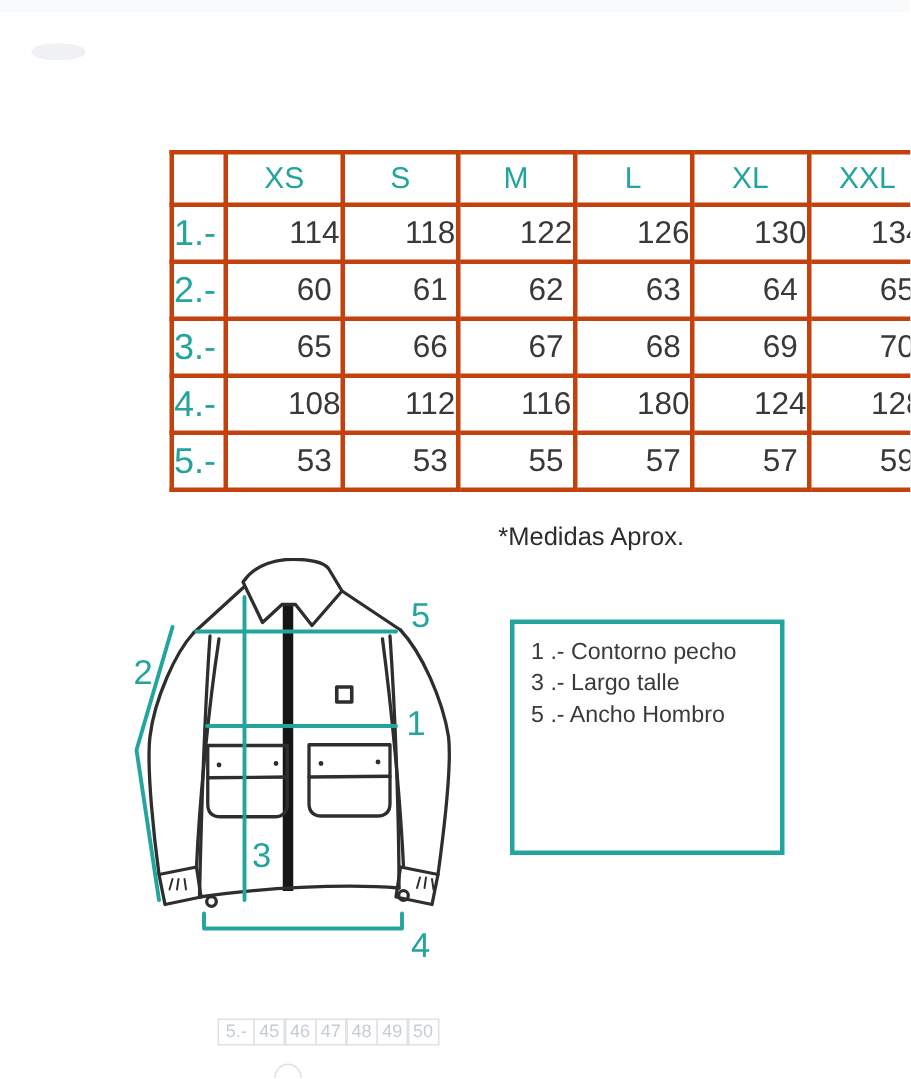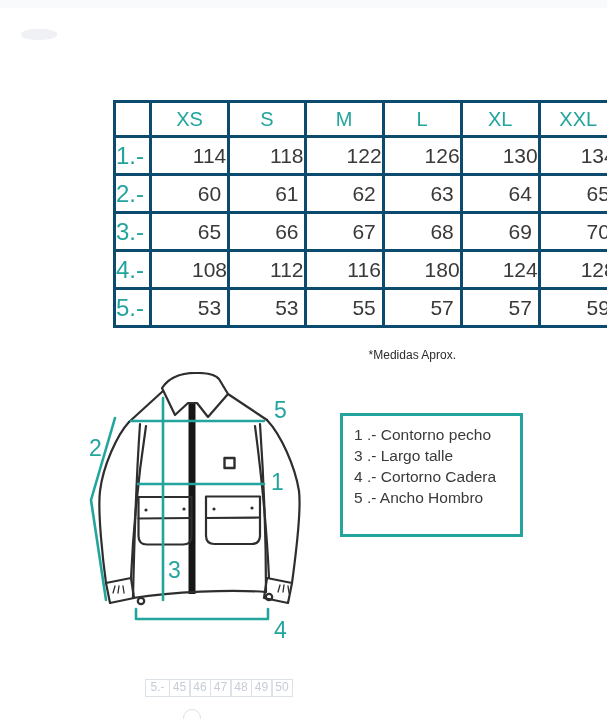--- a/index.html
+++ b/index.html
@@ -13,41 +13,41 @@
   .top-band { position:absolute; left:0; top:32; width:607px; height:8px; background:#f9fafb; }
   .top-blob { position:absolute; left:21px; top:29px; width:36px; height:11px; background:#f0f1f4; border-radius:45%; }
 
   
   table.size-table {
     position:absolute; left:113px; top:100px;
     border-collapse:collapse; background:#fff;
     border:3px solid #2b2b2b;
   }
   table.size-table td, table.size-table th {
-    border:3px solid #0c4a6e; text-align:center; vertical-align:middle;
+    border:3px solid #c2410c; text-align:center; vertical-align:middle;
     background:#fff; padding:0;
   }
   table.size-table th {
     width:48px; height:35px; color:#23a59e; font-size:20px; font-weight:400;
   }
   table.size-table td.corner { width:54px; }
   table.size-table td.rowlab {
     width:54px; color:#23a59e; font-size:24px; font-weight:400; height:38px;
     padding-right:5px; text-align:right;
   }
   table.size-table td.val { width:48px; font-size:21px; color:#393939;padding-left:40px; }
 
   .footnote {
     position:absolute; top:348px; right:151px;
-    font-size:12px; color:#2b2b2b;
+    font-size:17px; color:#2b2b2b;
   }
 
   
   .legend-box {
-    position:absolute; left:340px; top:413px; width:183px; height:124px;
+    position:absolute; left:340px; top:413px; width:183px; height:157px;
     border:3px solid #23a59e; background:#fff; padding:8px 0 0 11px;
   }
   .legend-box .legend-line {
     font-size:15.5px; line-height:21px; color:#3a3a3a; white-space:nowrap;
   }
 
   
   .jacket-svg { position:absolute; left:80px; top:372px; }
 
   
@@ -132,21 +132,20 @@
         <td class="val">59</td>
       </tr>
     </tbody>
   </table>
 
   <div class="footnote">*Medidas Aprox.</div>
 
   <div class="legend-box">
     <div class="legend-line">1 .- Contorno pecho</div>
     <div class="legend-line">3 .- Largo talle</div>
-    <div class="legend-line">4 .- Cortorno Cadera</div>
     <div class="legend-line">5 .- Ancho Hombro</div>
   </div>
 
   <svg class="jacket-svg" width="245" height="276" viewBox="0 0 245 276" fill="none" stroke-linecap="round" stroke-linejoin="round">
 
     <rect x="108.5" y="24" width="7" height="198" fill="#161616" stroke="none"></rect>
 
     <g stroke="#2e2e2e" stroke-width="2.2" fill="none">
 
       <path d="M83,19 L49,50"></path>

